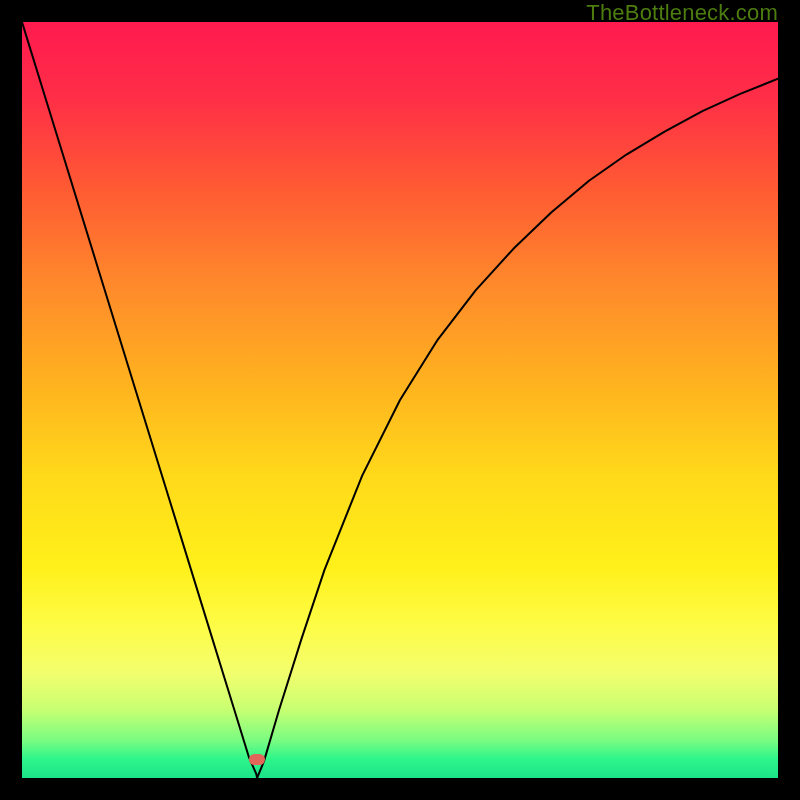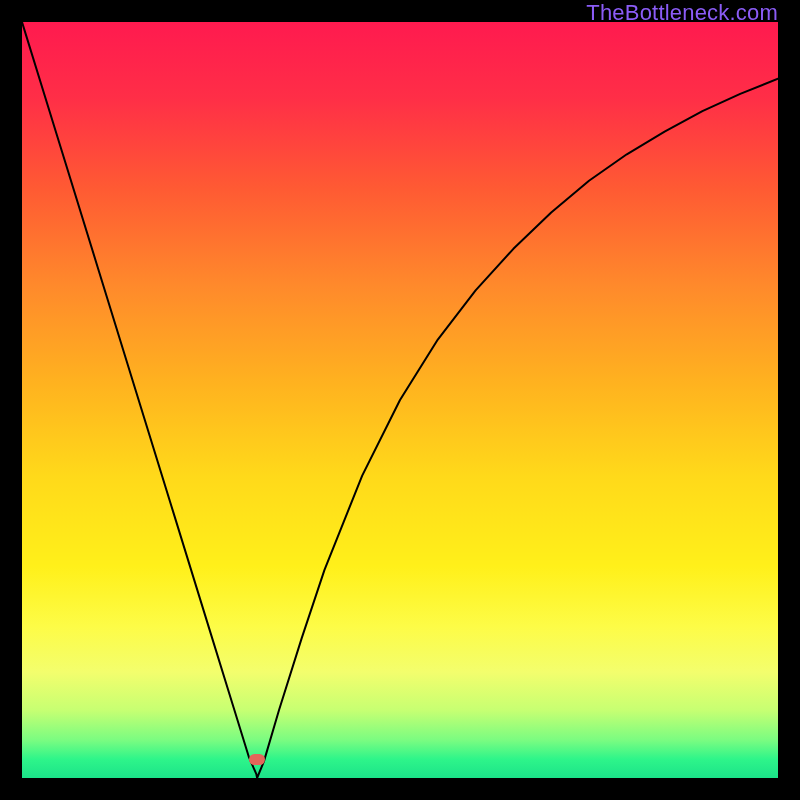--- a/index.html
+++ b/index.html
@@ -24,21 +24,21 @@
     width: 756px;
     height: 756px;
   }
   .watermark {
     position: absolute;
     top: 0px;
     right: 22px;
     font-family: Arial, Helvetica, sans-serif;
     font-size: 22px;
     font-weight: 500;
-    color: #8b5cf6;
+    color: #4d7c0f;
     letter-spacing: 0.2px;
   }
   .marker {
     position: absolute;
     background: #e2675a;
     border-radius: 50% / 50%;
   }
 </style>
 </head>
 <body>

